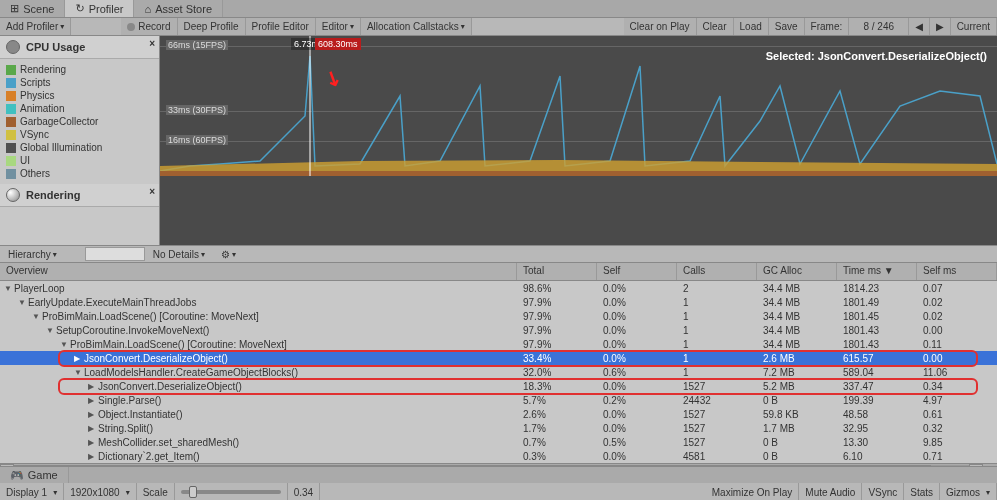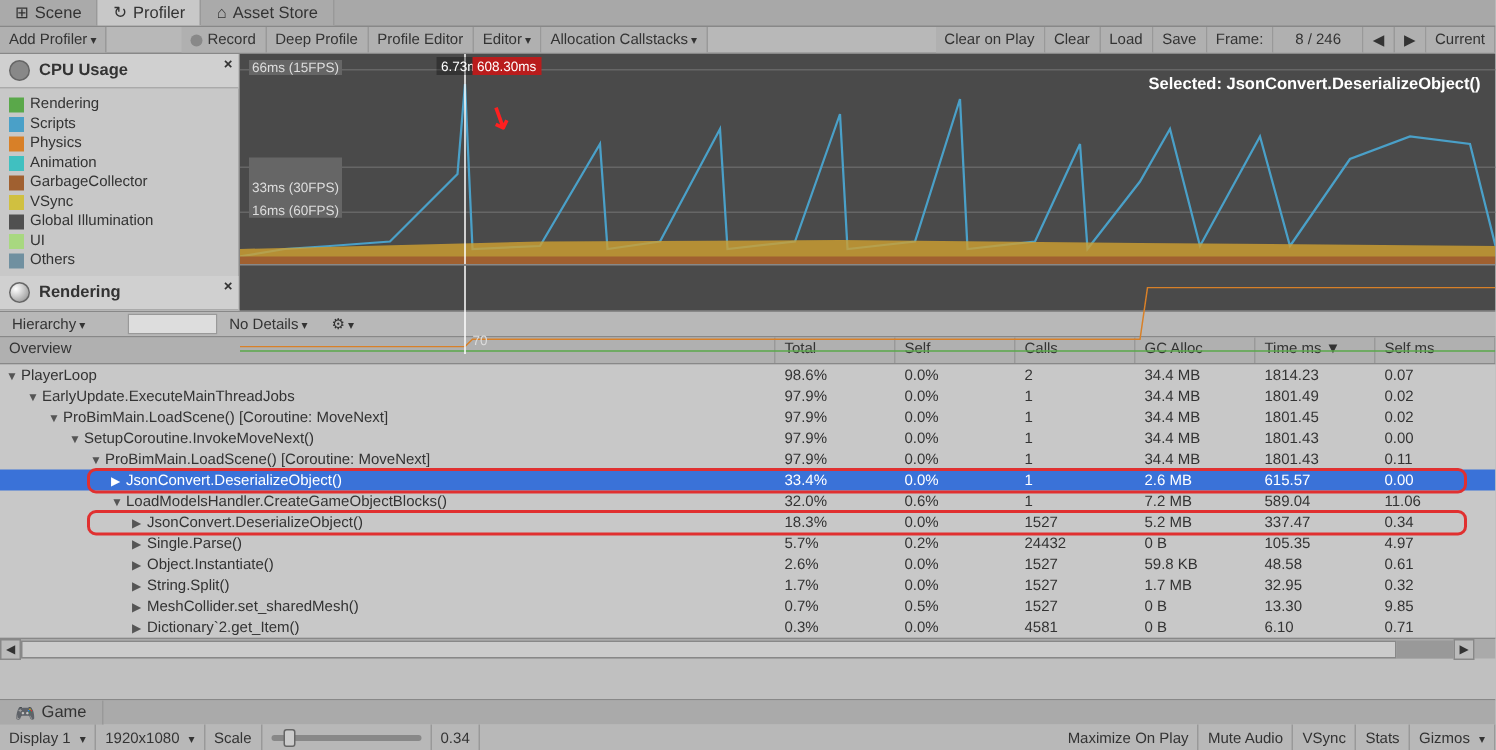--- a/index.html
+++ b/index.html
@@ -5,21 +5,21 @@
 * { box-sizing: border-box; margin: 0; padding: 0; font-family: Arial, sans-serif; }
 body { background: #c0c0c0; font-size: 11px; color: #333; width: 997px; height: 500px; overflow: hidden; position: relative; }
 .tabs { display: flex; background: #a8a8a8; height: 18px; border-bottom: 1px solid #888; }
 .tab { padding: 2px 10px; display: flex; align-items: center; gap: 4px; border-right: 1px solid #999; background: #aaa; cursor: pointer; }
 .tab.active { background: #c8c8c8; }
 .toolbar { display: flex; background: #b8b8b8; height: 18px; align-items: center; border-bottom: 1px solid #888; }
 .toolbar-btn { padding: 1px 6px; border-right: 1px solid #999; background: #b0b0b0; cursor: pointer; font-size: 10px; display: flex; align-items: center; height: 100%; }
 .toolbar-btn.rec { display: flex; align-items: center; gap: 3px; }
 .rec-dot { width: 8px; height: 8px; background: #888; border-radius: 50%; }
 .dropdown-arrow { font-size: 8px; margin-left: 2px; }
-.main { display: flex; height: 171px; }
+.main { display: flex; height: 209px; }
 .sidebar { width: 160px; background: #c8c8c8; border-right: 1px solid #888; position: relative; }
 .sidebar-section { padding: 4px 6px; background: #d0d0d0; border-bottom: 1px solid #aaa; display: flex; align-items: center; gap: 6px; font-weight: bold; font-size: 11px; position: relative; }
 .sidebar-section .close-x { position: absolute; right: 4px; top: 2px; font-size: 10px; cursor: pointer; }
 .sidebar-icon { width: 14px; height: 14px; background: #888; border-radius: 50%; border: 1px solid #666; }
 .legend { padding: 4px 6px; }
 .legend-item { display: flex; align-items: center; gap: 4px; font-size: 10px; padding: 1px 0; }
 .legend-color { width: 10px; height: 10px; }
 .graph-area { flex: 1; background: #4a4a4a; position: relative; }
 .graph-label { position: absolute; left: 6px; color: #ddd; font-size: 9px; z-index: 2; }
 .graph-line { position: absolute; left: 0; right: 0; height: 1px; background: #666; }
@@ -157,42 +157,34 @@
       <span class="sidebar-icon"></span>
       <span>Rendering</span>
       <span class="close-x">×</span>
     </div>
   </div>
   <div class="graph-area">
     <div style="position:absolute;inset:0;height:140px;">
       <div class="graph-line" style="top:10px"></div>
       <span class="graph-label" style="top:4px;background:#666;padding:0 2px">66ms (15FPS)</span>
       <div class="graph-line" style="top:75px"></div>
-      <span class="graph-label" style="top:69px;background:#666;padding:15px 2px">33ms (30FPS)</span>
+      <span class="graph-label" style="top:69px;background:#666;padding:0 2px">33ms (30FPS)</span>
       <div class="graph-line" style="top:105px"></div>
       <span class="graph-label" style="top:99px;background:#666;padding:0 2px">16ms (60FPS)</span>
       <svg class="graph-svg" viewBox="0 0 837 140" preserveAspectRatio="none">
         <path d="M0,135 L30,130 L60,128 L100,125 L145,80 L150,20 L155,130 L200,128 L240,60 L245,130 L280,125 L320,50 L325,130 L370,125 L400,40 L405,130 L450,125 L480,30 L485,130 L530,125 L560,60 L565,130 L600,85 L620,50 L640,128 L680,55 L700,128 L740,70 L780,55 L820,60 L837,128" fill="none" stroke="#4aa0c8" stroke-width="1.5"></path>
         <path d="M0,138 L837,138 L837,128 L600,126 L400,124 L200,125 L0,130 Z" fill="#d0a030" opacity="0.8"></path>
         <path d="M0,140 L837,140 L837,135 L0,135 Z" fill="#a06030"></path>
         <line x1="150" y1="0" x2="150" y2="140" stroke="#fff" stroke-width="1"></line>
       </svg>
       <span class="graph-tooltip" style="left:131px;top:2px">6.73ms</span>
       <span class="graph-tooltip" style="left:155px;top:2px;background:#b91c1c">608.30ms</span>
       <span class="arrow" style="left:165px;top:30px;transform:rotate(25deg)">↘</span>
       <span class="graph-selected">Selected: JsonConvert.DeserializeObject()</span>
     </div>
-    <div style="position:absolute;left:0;right:0;top:140px;height:60px;border-top:1px solid #888;">
-      <svg class="graph-svg" viewBox="0 0 837 60" preserveAspectRatio="none">
-        <path d="M0,55 L150,55 L155,50 L600,50 L605,15 L837,15" fill="none" stroke="#d88028" stroke-width="1"></path>
-        <path d="M0,58 L837,58" fill="none" stroke="#5aa84a" stroke-width="1"></path>
-        <line x1="150" y1="0" x2="150" y2="60" stroke="#fff" stroke-width="1"></line>
-      </svg>
-      <span class="graph-label" style="top:45px;left:155px">70</span>
-    </div>
   </div>
 </div>
 
 <div class="hierarchy-bar">
   <div class="hier-item">
       <span>Hierarchy</span>
       <span class="dropdown-arrow">▾</span>
     </div>
   <div class="hier-right">
     <div class="hier-item" style="width:60px;border:1px solid #999;background:#ddd;height:14px"></div>
@@ -324,21 +316,21 @@
     <div class="tr">
       <div class="td-name">
         <span class="indent" style="width:84px"></span>
         <span class="tree-arrow">▶</span>
         <span>Single.Parse()</span>
       </div>
       <div class="td-col">5.7%</div>
       <div class="td-col">0.2%</div>
       <div class="td-col">24432</div>
       <div class="td-col">0 B</div>
-      <div class="td-col">105.35</div>
+      <div class="td-col">199.39</div>
       <div class="td-col">4.97</div>
     </div>
     <div class="tr">
       <div class="td-name">
         <span class="indent" style="width:84px"></span>
         <span class="tree-arrow">▶</span>
         <span>Object.Instantiate()</span>
       </div>
       <div class="td-col">2.6%</div>
       <div class="td-col">0.0%</div>

